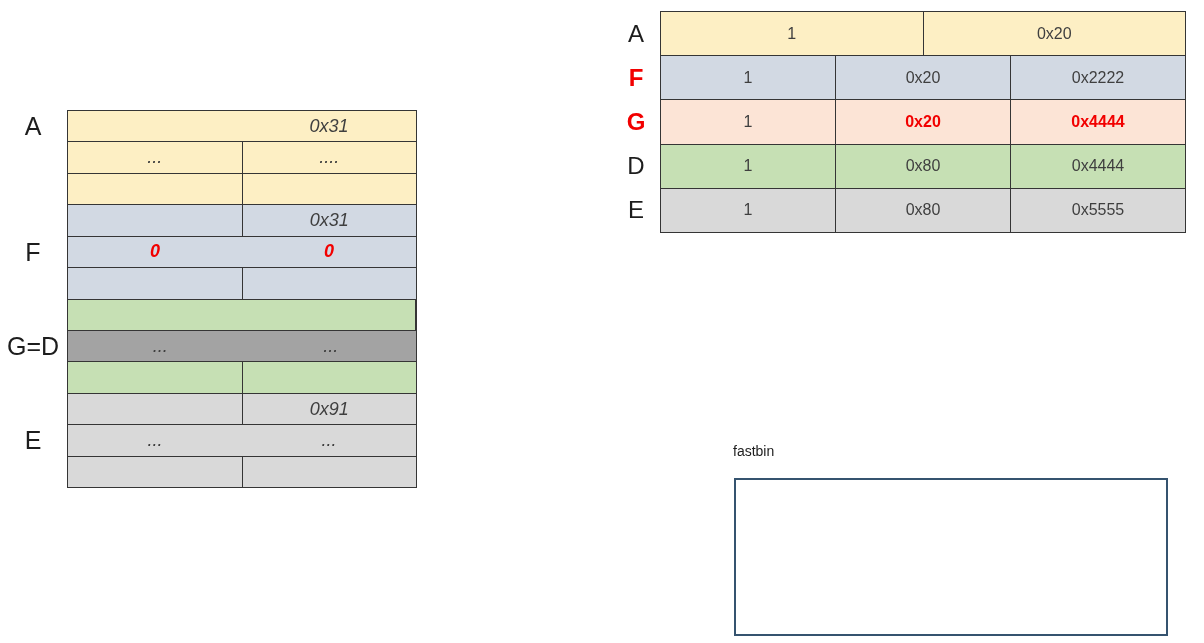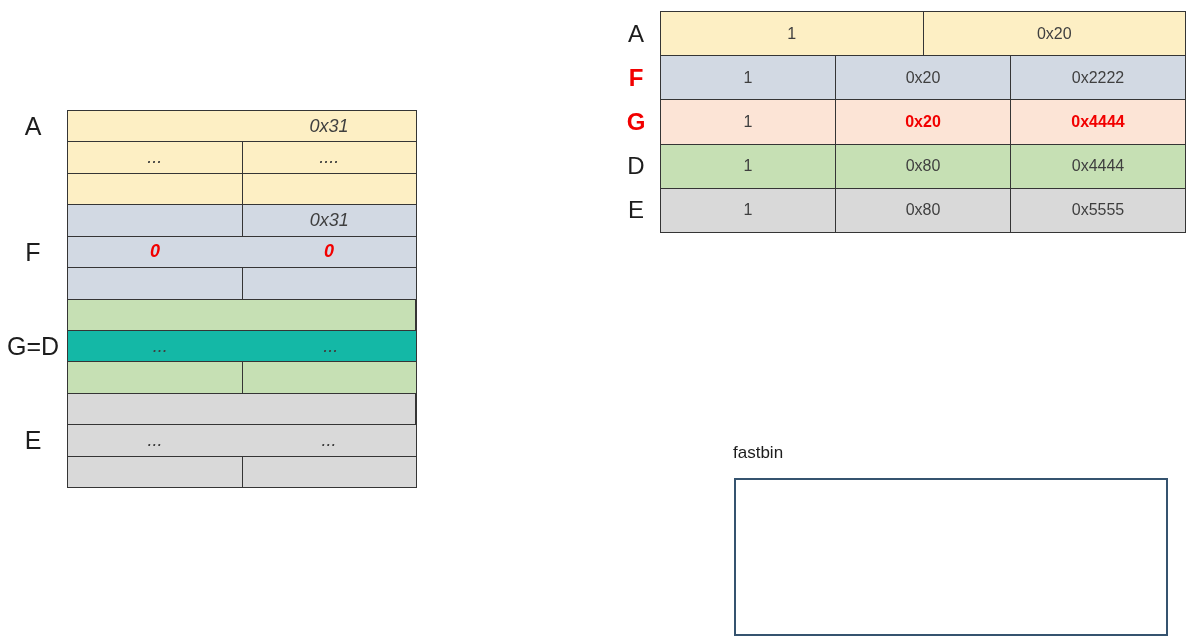--- a/index.html
+++ b/index.html
@@ -45,21 +45,21 @@
   }
   .mcell:not(:last-child){border-right:1px solid #353535;}
   .mlabel{
     position:absolute;left:-44px;width:38px;top:50%;transform:translateY(-50%);
     text-align:center;font-size:24px;color:#1d1d1d;line-height:1;
   }
 
   .red{color:#f20000;font-weight:bold;}
 
   
-  .fastbin-label{position:absolute;left:733px;top:443px;font-size:17px;color:#1d1d1d;}
+  .fastbin-label{position:absolute;left:733px;top:443px;font-size:14px;color:#1d1d1d;}
   .fastbin-box{
     position:absolute;left:734px;top:478px;width:434px;height:158px;
     background:#ffffff;border:2px solid #35536F;box-sizing:border-box;
   }
 </style>
 </head>
 <body>
 
 <div class="canvas">
 
@@ -87,31 +87,32 @@
         <div class="hcell red">0</div>
         <div class="hcell red">0</div>
       </div>
       <div class="hrow" style="background: rgb(210, 217, 227);">
         <div class="hcell"></div>
         <div class="hcell"></div>
       </div>
       <div class="hrow" style="background: rgb(198, 224, 180);">
         <div class="hcell"></div>
       </div>
-      <div class="hrow" style="background: #14b8a6; padding-left: 7px;">
+      <div class="hrow" style="background: #a3a3a3; padding-left: 7px;">
         <div class="hlabel">G=D</div>
         <div class="hcell">...</div>
         <div class="hcell">...</div>
       </div>
       <div class="hrow" style="background: rgb(198, 224, 180);">
         <div class="hcell"></div>
         <div class="hcell"></div>
       </div>
       <div class="hrow" style="background: rgb(217, 217, 217);">
         <div class="hcell"></div>
+        <div class="hcell">0x91</div>
       </div>
       <div class="hrow" style="background: rgb(217, 217, 217);">
         <div class="hlabel">E</div>
         <div class="hcell">...</div>
         <div class="hcell">...</div>
       </div>
       <div class="hrow" style="background: rgb(217, 217, 217);">
         <div class="hcell"></div>
         <div class="hcell"></div>
       </div>

